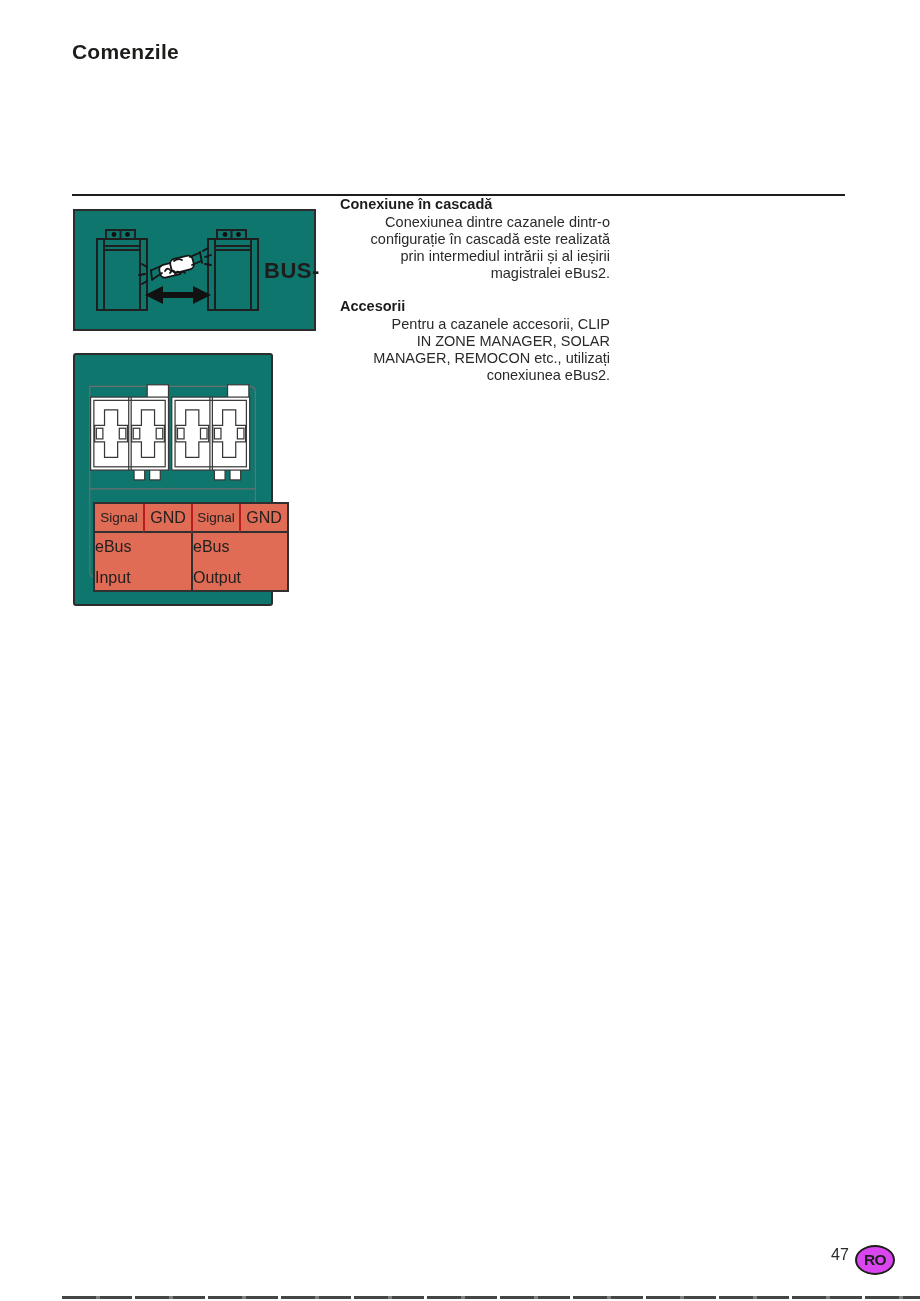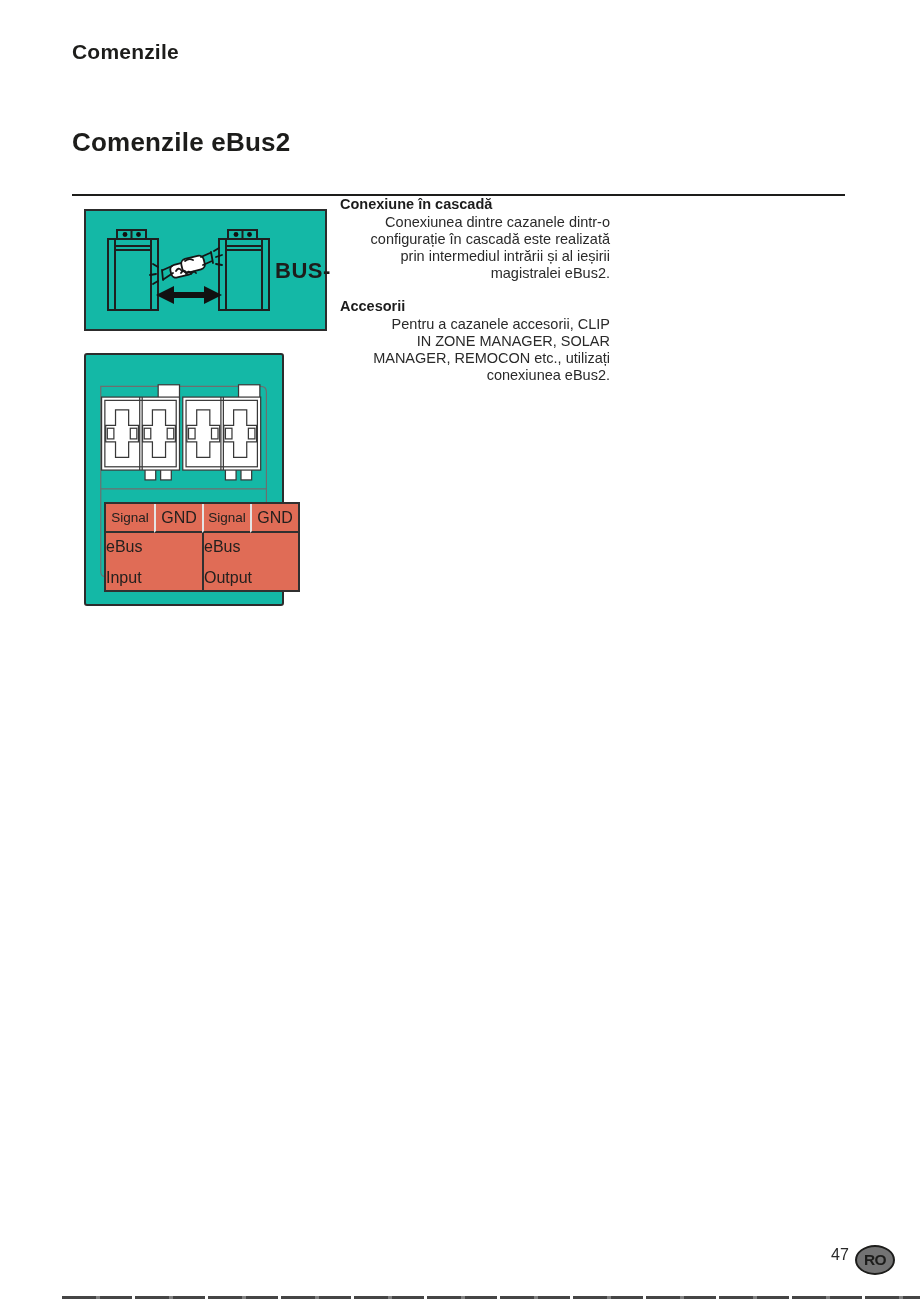--- a/index.html
+++ b/index.html
@@ -29,21 +29,21 @@
   .text-col{
     left:340px;top:196px;width:270px;
     font-size:14.5px;line-height:17px;color:#2a2a2a;
   }
   .para-title{font-weight:bold;color:#1c1c1c;margin:0 0 1px 0;}
   .para-line{margin:0;text-align:right;}
   .para-gap{height:16px;}
 
   
   .figure-box{
-    border:2px solid #2c2c2c;background:#14b8a6;box-sizing:border-box;margin-left:11px;
+    border:2px solid #2c2c2c;background:#0f766e;box-sizing:border-box;
   }
   .fig1{left:73px;top:209px;width:243px;height:122px;}
   .fig2{left:73px;top:353px;width:200px;height:253px;border-radius:3px;}
   .figure-box svg{position:absolute;left:0;top:0;width:100%;height:100%;}
 
   .bus-label{
     position:absolute;left:189px;top:47px;
     font-size:22px;font-weight:bold;color:#1d1d1b;letter-spacing:.5px;
   }
 
@@ -53,52 +53,51 @@
     box-sizing:border-box;border:2px solid #303030;
     display:grid;grid-template-columns:repeat(4,1fr);grid-template-rows:29px 1fr;
     background:#e06c56;color:#24201e;text-align:center;
   }
   .tcell{
     display:flex;align-items:center;justify-content:center;
     border-bottom:2px solid #303030;box-sizing:border-box;
     font-size:13.5px;
   }
   .tcell.gnd{font-size:16px;}
-  .tcell + .tcell{border-left:2px solid #e5e5e5;}
+  .tcell + .tcell{border-left:2px solid #b91c1c;}
   .tmerge{
     grid-column:span 2;display:flex;flex-direction:column;align-items:flex-start;
     justify-content:center;gap:13px;box-sizing:border-box;font-size:16px;
     padding-top:2px;
   }
   .tmerge.right{border-left:2px solid #303030;}
 
   
   .page-number{left:831px;top:1246px;font-size:16px;color:#2a2a2a;}
   .country-badge{
     left:855px;top:1245px;width:36px;height:26px;
     border:2.5px solid #1d1d1b;border-radius:50%;
     display:flex;align-items:center;justify-content:center;
     font-size:15.5px;font-weight:bold;letter-spacing:-0.5px;color:#1d1d1b;
-    box-sizing:content-box;background:#737373;text-align:center;
+    box-sizing:content-box;background:#d946ef;text-align:center;
   }
   .edge-artifact{
     left:62px;top:1296px;width:858px;height:3px;
     background:repeating-linear-gradient(90deg,#242424 0 34px,#6b6b6b 34px 38px,#242424 38px 70px,transparent 70px 73px);
     opacity:.85;
   }
 </style>
 </head>
 <body>
 
 <div class="page">
 
   <div class="abs section-title">Comenzile</div>
 
   <div class="abs page-heading">
-    <div>Comenzile eBus2</div>
   </div>
 
   <div class="abs rule"></div>
 
   <div class="abs figure-box fig1">
     <svg viewBox="0 0 239 118" aria-hidden="true">
 
       <g stroke="#1f1f1f" stroke-width="2" fill="none">
         <rect x="31" y="19" width="29" height="9"></rect>
         <line x1="45.5" y1="19" x2="45.5" y2="28"></line>

